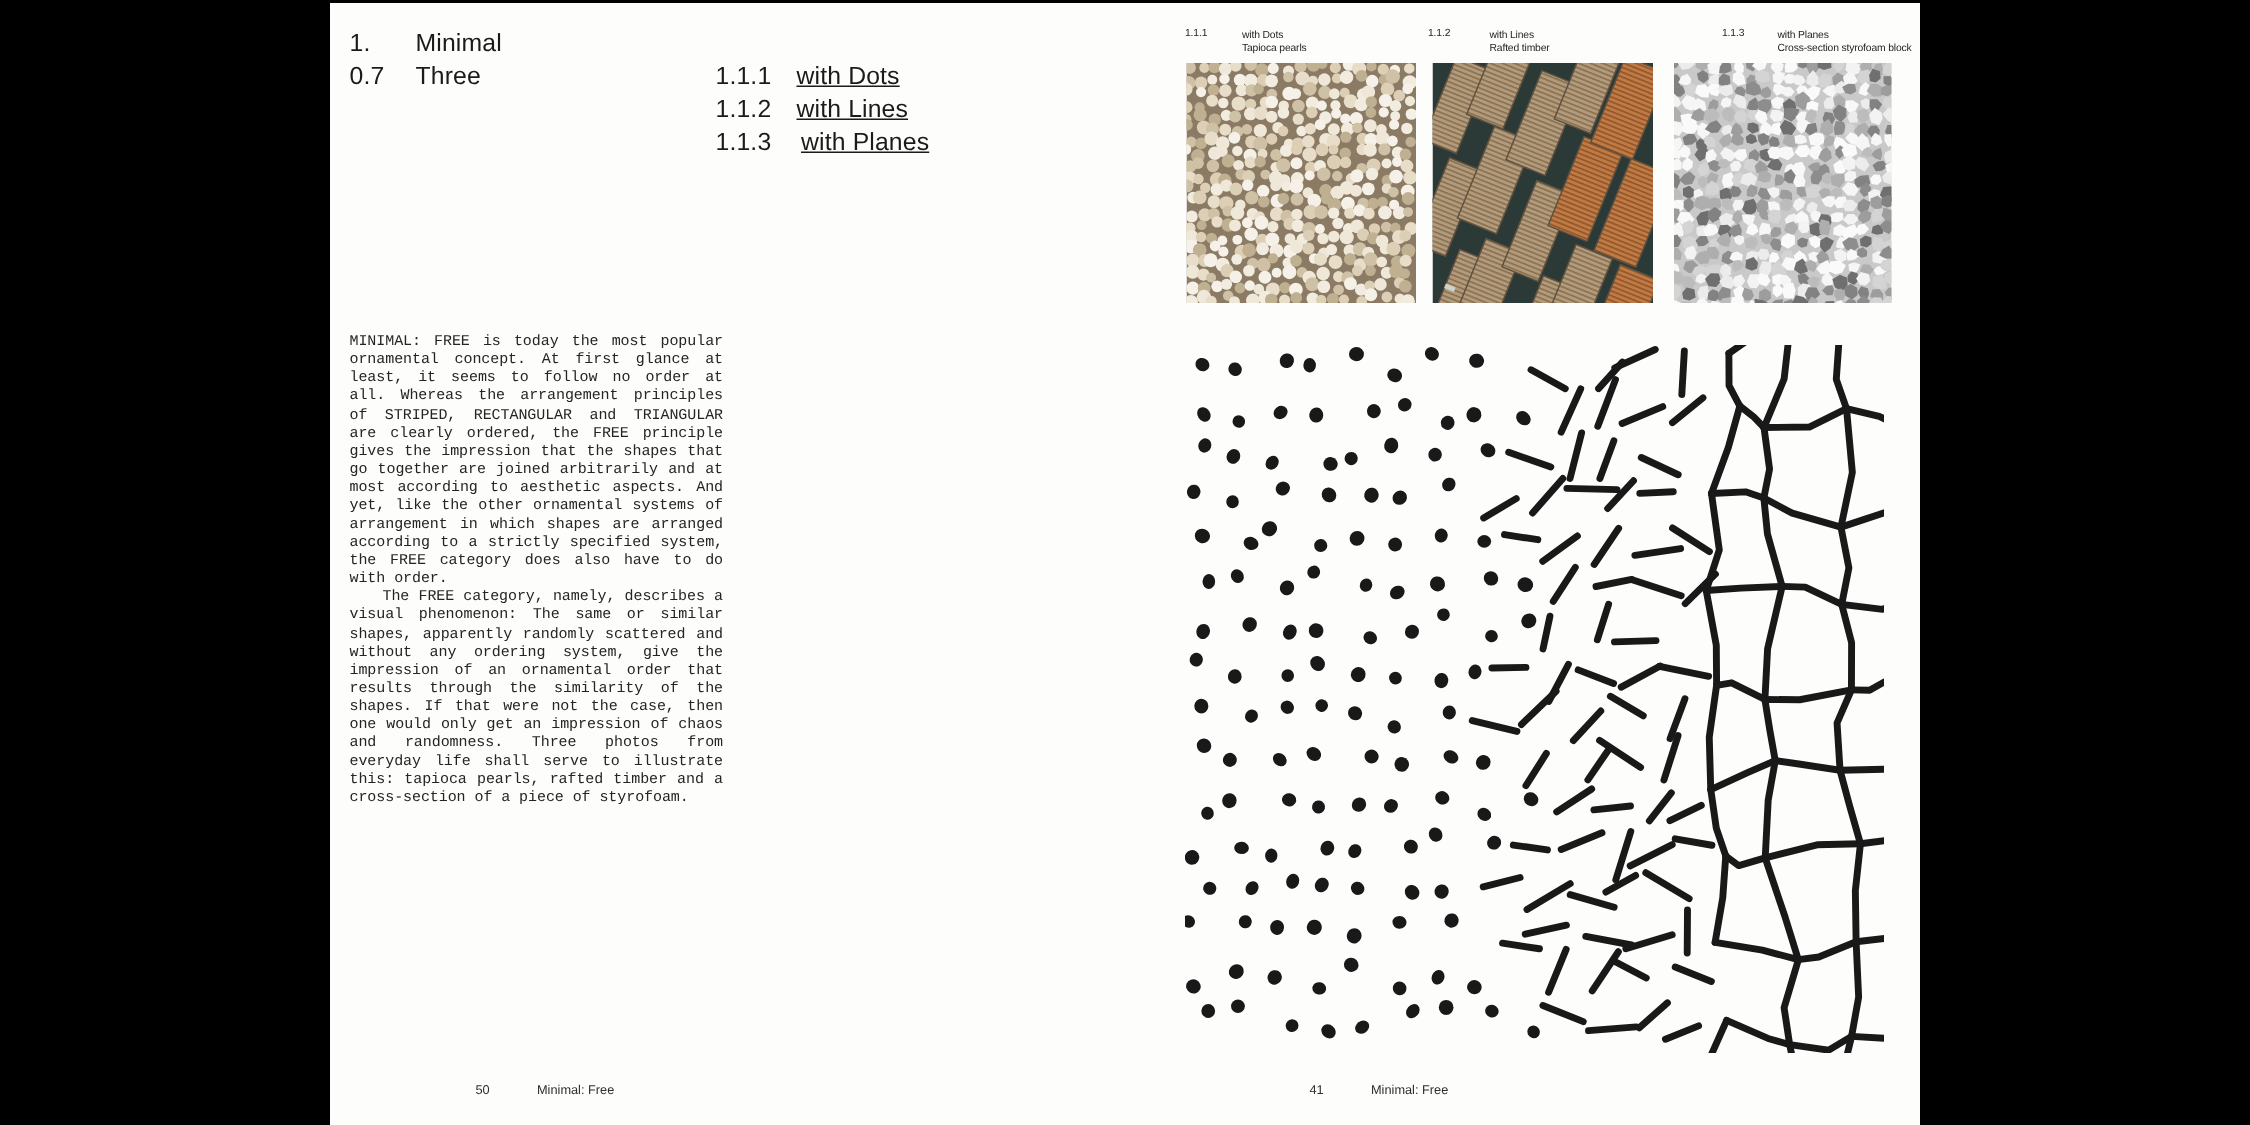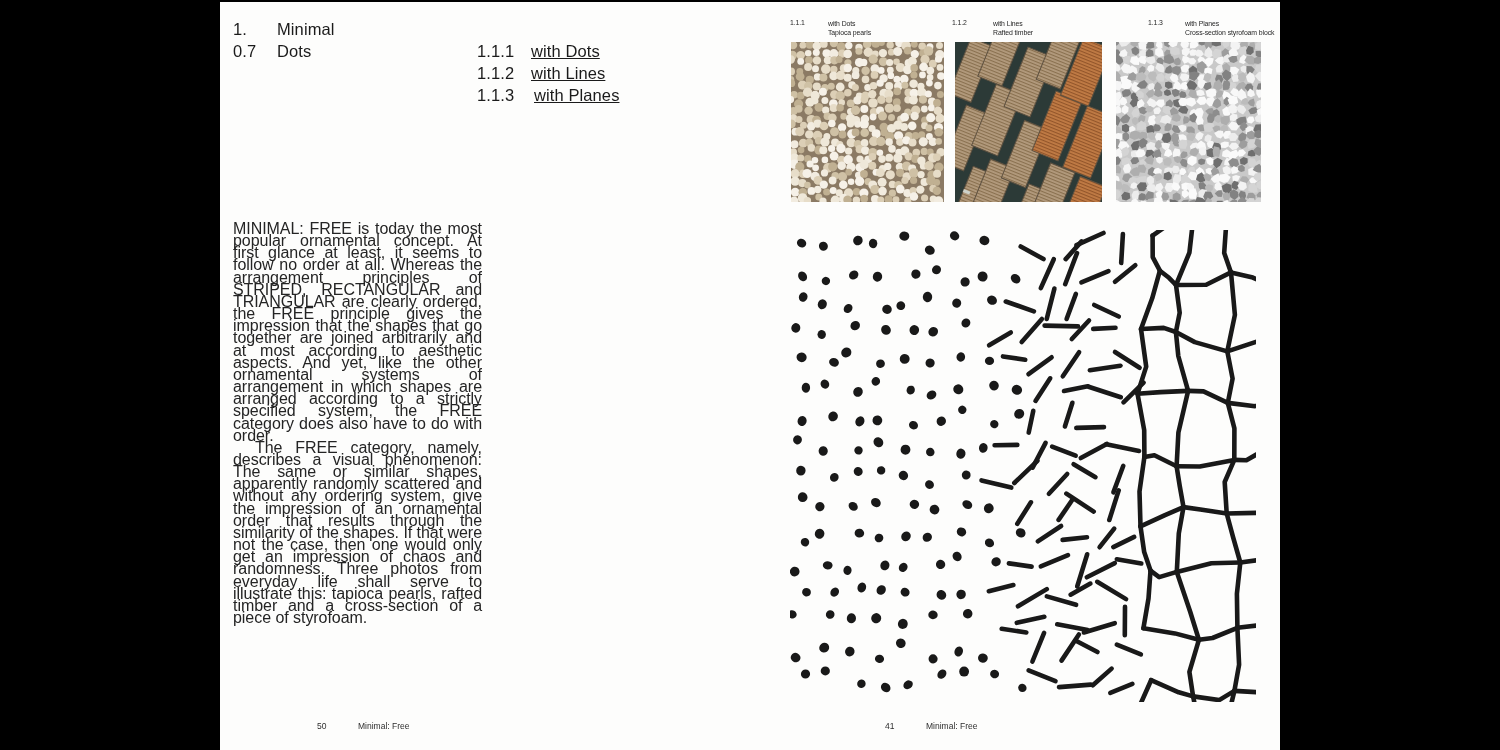--- a/index.html
+++ b/index.html
@@ -18,22 +18,22 @@
   .toc-row{height:22px;line-height:22px;white-space:nowrap;}
   .toc-l1{left:13px;top:16px;}
   .toc-l1 .toc-num{display:inline-block;width:44px;}
   .toc-l3{left:257px;top:38px;text-decoration:underline;}
   .toc-l3 .toc-num{display:inline-block;width:54px;}
   .toc-l3 .toc-row:nth-child(3) .toc-label{padding-left:3px;}
 
   
   .body-text{
     position:absolute;left:13px;top:221px;width:249px;
-    font-size:16px;line-height:12.15px;color:#242424;
-    text-align:justify;letter-spacing:-0.05px;
+    font-size:10px;line-height:12.15px;color:#242424;
+    text-align:justify;letter-spacing:-0.05px;font-family:Liberation Mono, monospace;
   }
   .body-text p{margin:0;}
   .body-text p.indent{text-indent:22px;}
 
   
   .folio{position:absolute;top:719px;font-size:8.5px;font-weight:500;color:#2e2e2e;white-space:nowrap;}
   .folio .folio-num{display:inline-block;width:41px;}
 
   
   .fig-cap{position:absolute;top:17px;font-size:6.9px;font-weight:500;color:#1f1f1f;letter-spacing:-0.1px;}
@@ -56,21 +56,21 @@
 
 <div class="spread">
 
   <section>
 
     <div class="toc toc-l1">
       <div class="toc-row">
         <span class="toc-num">1.</span><span class="toc-label">Minimal</span>
       </div>
       <div class="toc-row">
-        <span class="toc-num">0.7</span><span class="toc-label">Dots</span>
+        <span class="toc-num">0.7</span><span class="toc-label">Three</span>
       </div>
     </div>
 
     <div class="toc toc-l3">
       <div class="toc-row">
         <span class="toc-num">1.1.1</span><span class="toc-label">with Dots</span>
       </div>
       <div class="toc-row">
         <span class="toc-num">1.1.2</span><span class="toc-label">with Lines</span>
       </div>
@@ -1186,20 +1186,20 @@
           <polyline points="403.1,466.4 406.8,484.5 397.8,508.9" fill="none" stroke="#191919" stroke-width="4.6" stroke-linecap="round" stroke-linejoin="round"></polyline>
           <polyline points="444.4,460.9 468.3,462.3 485.9,462.1" fill="none" stroke="#191919" stroke-width="4.6" stroke-linecap="round" stroke-linejoin="round"></polyline>
           <polyline points="444.4,460.9 437.7,488.5 440.7,515.0" fill="none" stroke="#191919" stroke-width="4.6" stroke-linecap="round" stroke-linejoin="round"></polyline>
           <polyline points="485.9,462.1 490.1,495.5 480.5,515.9" fill="none" stroke="#191919" stroke-width="4.6" stroke-linecap="round" stroke-linejoin="round"></polyline>
           <polyline points="344.0,509.6 368.1,508.8 397.8,508.9" fill="none" stroke="#191919" stroke-width="4.6" stroke-linecap="round" stroke-linejoin="round"></polyline>
           <polyline points="397.8,508.9 415.7,508.9 440.7,515.0" fill="none" stroke="#191919" stroke-width="4.6" stroke-linecap="round" stroke-linejoin="round"></polyline>
           <polyline points="440.7,515.0 455.1,522.3 480.5,515.9" fill="none" stroke="#191919" stroke-width="4.6" stroke-linecap="round" stroke-linejoin="round"></polyline>
         </svg>
     </figure>
 
-    <div class="folio" style="left:653px;margin-left:12px;">
+    <div class="folio" style="left:653px;">
       <span class="folio-num">41</span><span class="folio-chapter">Minimal: Free</span>
     </div>
   </section>
 
 </div>
 
 <div class="bar right"></div>
 
 </body></html>

